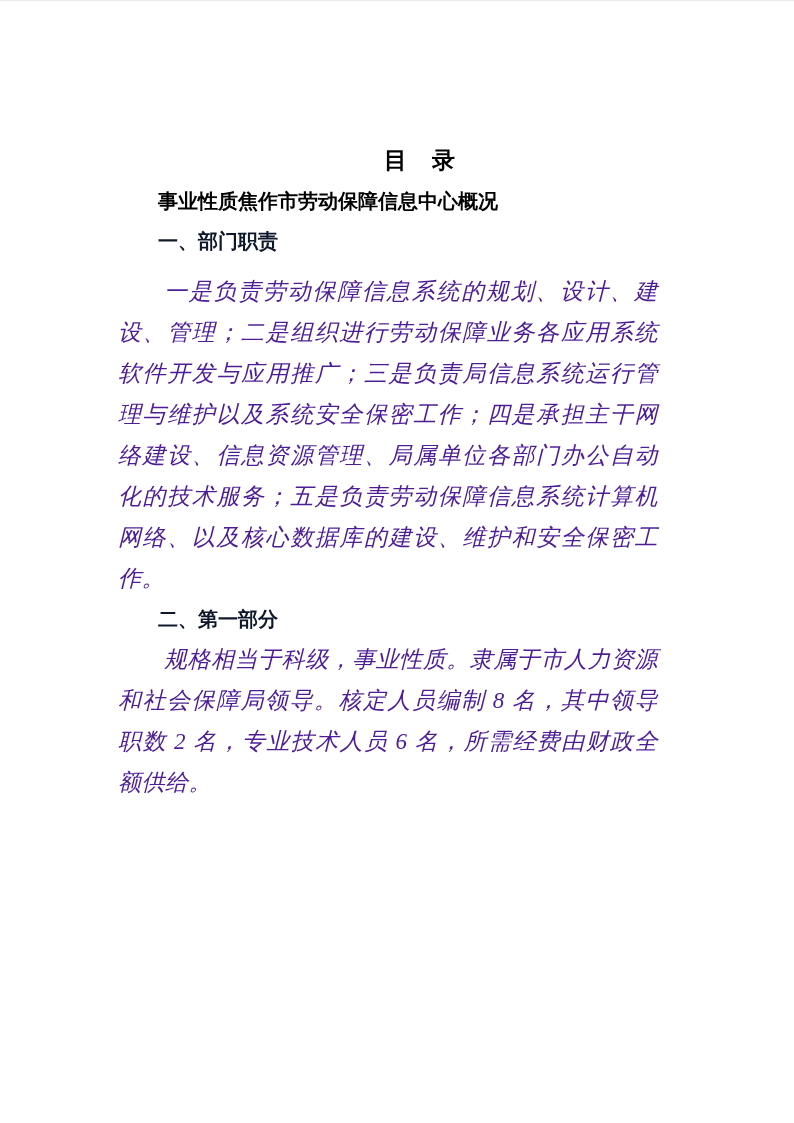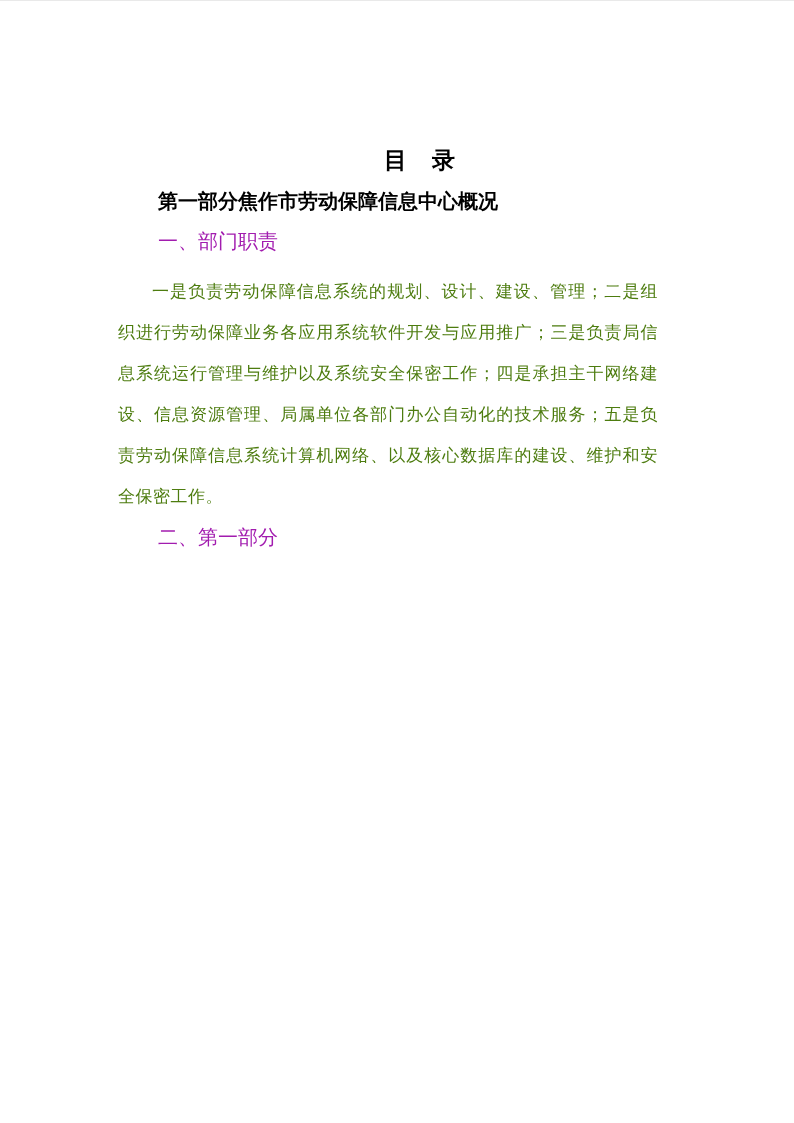--- a/index.html
+++ b/index.html
@@ -36,53 +36,55 @@
       font-size: 20px;
       line-height: 24px;
       margin: 15px 0 0 0;
       text-indent: 2em;
       color: #000000;
       white-space: nowrap;
     }
     .part-title { }
     .sec-heading {
       font-family: "Liberation Sans", sans-serif;
-      font-weight: normal;
+      font-weight: bold;
       font-size: 20px;
       line-height: 24px;
       margin: 16px 0 0 0;
       text-indent: 2em;
-      color: #a21caf;
+      color: #0f172a;
     }
     .para {
       font-family: "Liberation Serif", serif;
-      font-size: 17px;
+      font-size: 23px;
       line-height: 41px;
       letter-spacing: 0.5px;
       text-indent: 2em;
       text-align: justify;
       text-justify: inter-ideograph;
       margin: 18px 0 0 0;
-      color: #4d7c0f;
+      color: #4c1d95;
       font-weight: normal;
+      font-style: italic;
     }
     .section-2 .sec-heading { margin-top: 8px; }
     .section-2 .para { margin-top: 8px; }
   </style>
 </head>
 <body>
 
 <div class="page">
 
   <h1 class="doc-title">目　录</h1>
 
-  <h2 class="part-heading"><span class="part-label">第一部分</span><span class="part-title">焦作市劳动保障信息中心概况</span></h2>
+  <h2 class="part-heading"><span class="part-label">事业性质</span><span class="part-title">焦作市劳动保障信息中心概况</span></h2>
 
   <div class="section section-1">
     <h3 class="sec-heading">一、部门职责</h3>
     <p class="para">一是负责劳动保障信息系统的规划、设计、建设、管理；二是组织进行劳动保障业务各应用系统软件开发与应用推广；三是负责局信息系统运行管理与维护以及系统安全保密工作；四是承担主干网络建设、信息资源管理、局属单位各部门办公自动化的技术服务；五是负责劳动保障信息系统计算机网络、以及核心数据库的建设、维护和安全保密工作。</p>
   </div>
 
   <div class="section section-2">
     <h3 class="sec-heading">二、第一部分</h3>
+    <p class="para">规格相当于科级，事业性质。隶属于市人力资源和社会保障局领导。核定人员编制 8 名，其中领导职数 2 名，专业技术人员 6 名，所需经费由财政全额供给。</p>
   </div>
 
 </div>
 
 </body></html>

